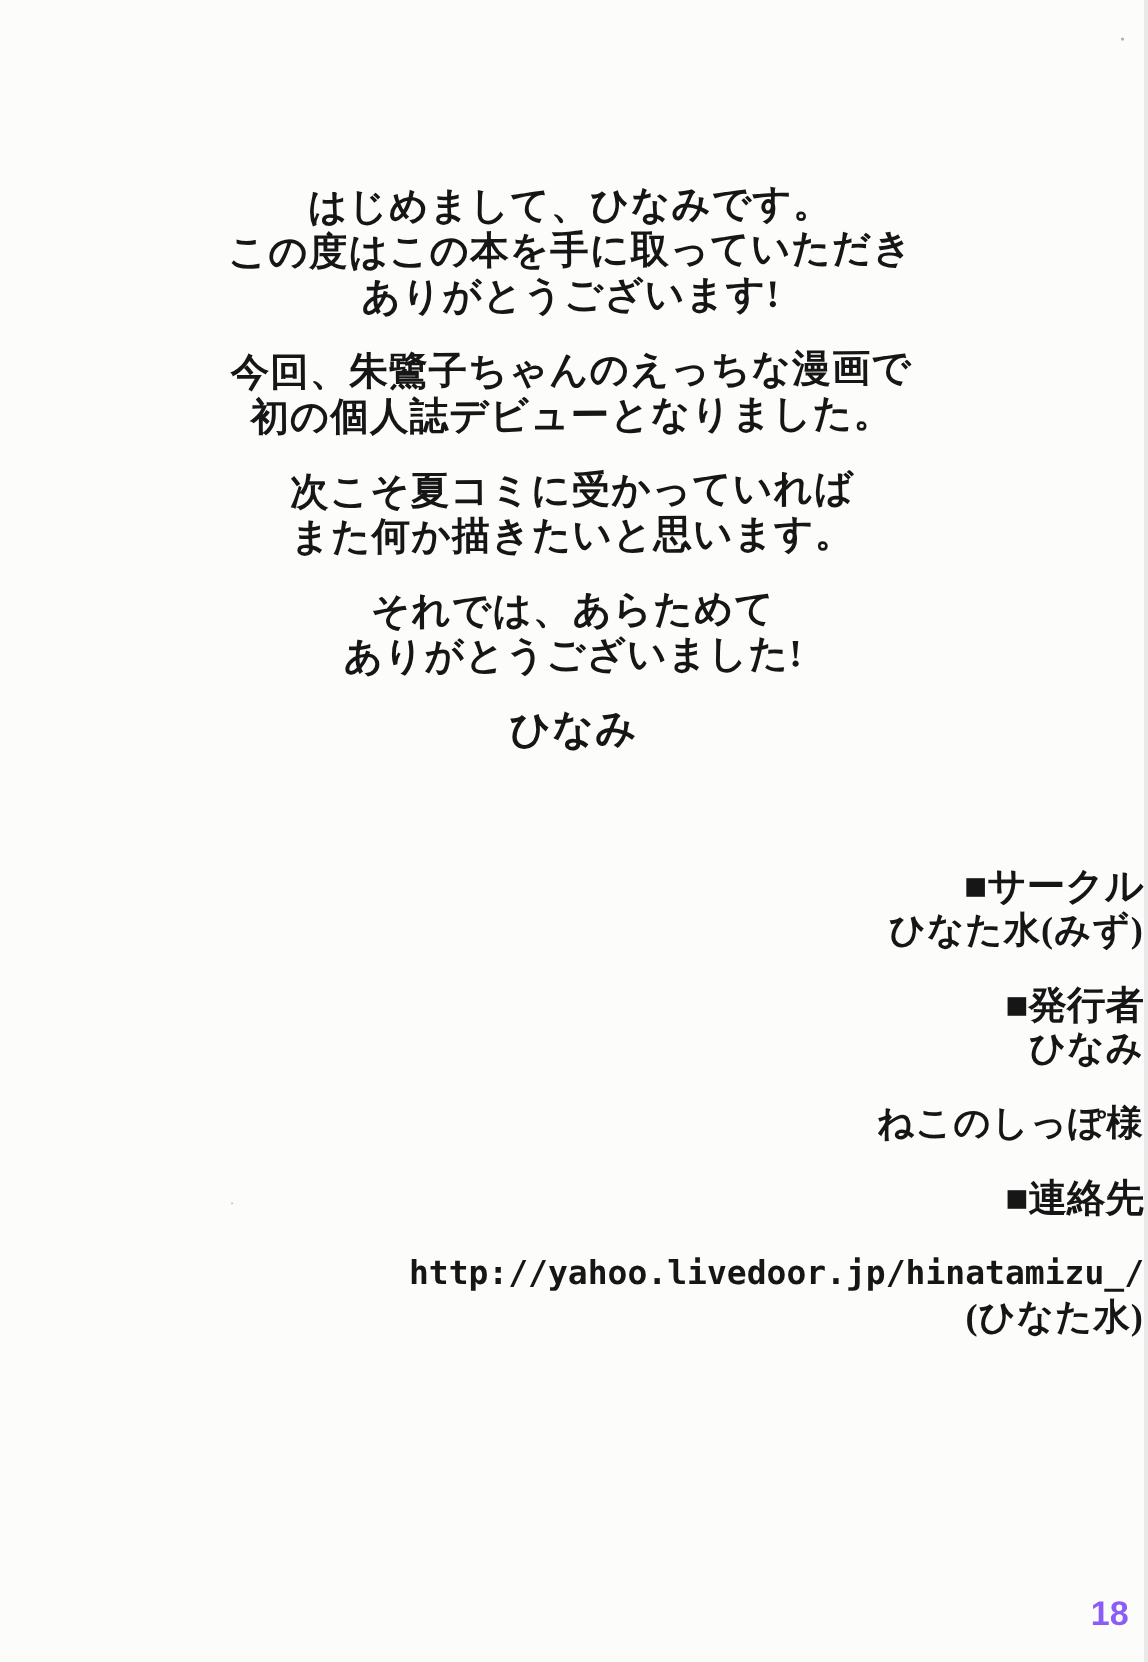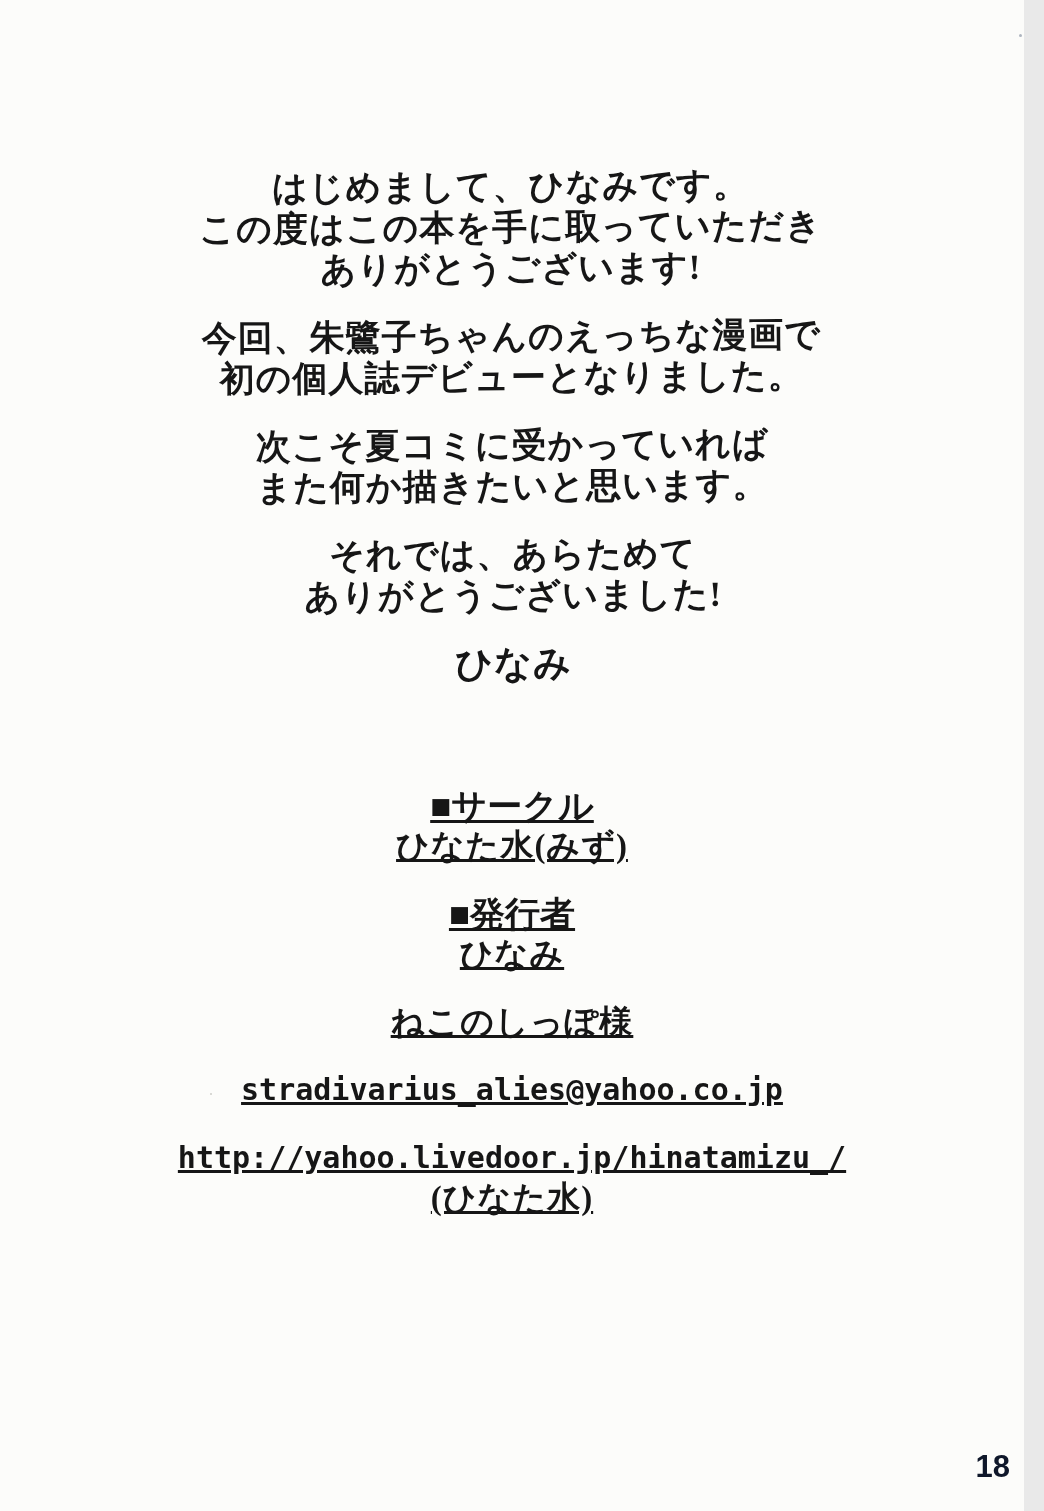--- a/index.html
+++ b/index.html
@@ -7,40 +7,40 @@
     width:1044px;height:1511px;
     font-family:"Liberation Serif","DejaVu Serif",serif;
     background:#e9e9e9;
   }
   .page{
     position:relative;
     width:1024px;height:1511px;
     background:var(--paper,#fcfcfa);
     color:var(--ink,#161616);
     overflow:hidden;
+    padding-left:16px;
   }
   
   .afterword{
     position:absolute;left:0;right:0;top:166px;
     text-align:center;
     font-weight:600;
     font-size:35px;line-height:41px;
     letter-spacing:1px;
     transform:rotate(-0.4deg);
   }
   .para{margin:0 0 27px 0;}
   .signature{
     margin-top:20px;
     font-size:37px;
   }
   
   .credits{
     position:absolute;left:0;right:0;top:786px;
-    text-align:center;
-    text-decoration:underline;
+    text-align:right;
   }
   .credit{margin:0 0 28px 0;}
   .credit-label{
     font-family:"Liberation Sans","DejaVu Sans",sans-serif;
     font-weight:bold;
     font-size:35px;line-height:40px;
   }
   .credit-value{
     font-family:"Liberation Serif","DejaVu Serif",serif;
     font-weight:600;
@@ -51,21 +51,21 @@
     font-family:"DejaVu Sans Mono","Liberation Mono",monospace;
     font-weight:bold;
     font-size:30px;line-height:40px;
     letter-spacing:0;
   }
   .page-number{
     position:absolute;right:14px;bottom:26px;
     font-family:"Liberation Sans","DejaVu Sans",sans-serif;
     font-weight:600;
     font-size:31px;
-    color:#0f172a;
+    color:#8b5cf6;
   }
   .speck{
     position:absolute;width:3px;height:3px;border-radius:50%;
     background:#8d97a6;opacity:.7;
   }
   .speck.s2{left:210px;top:1093px;background:#b9b9b4;width:2px;height:2px;}
 </style>
 </head>
 <body>
 
@@ -88,21 +88,21 @@
           <div class="credit-value">ひなた水(みず)</div>
         </div>
         <div class="credit">
           <div class="credit-label">■発行者</div>
           <div class="credit-value">ひなみ</div>
         </div>
         <div class="credit">
           <div class="credit-value">ねこのしっぽ様</div>
         </div>
         <div class="credit">
-          <div class="credit-value mono">stradivarius_alies@yahoo.co.jp</div>
+          <div class="credit-label">■連絡先</div>
         </div>
         <div class="credit">
           <div class="credit-value mono">http://yahoo.livedoor.jp/hinatamizu_/</div>
           <div class="credit-value">(ひなた水)</div>
         </div>
       </div>
   </div>
 
   <div class="page-number">18</div>
 

